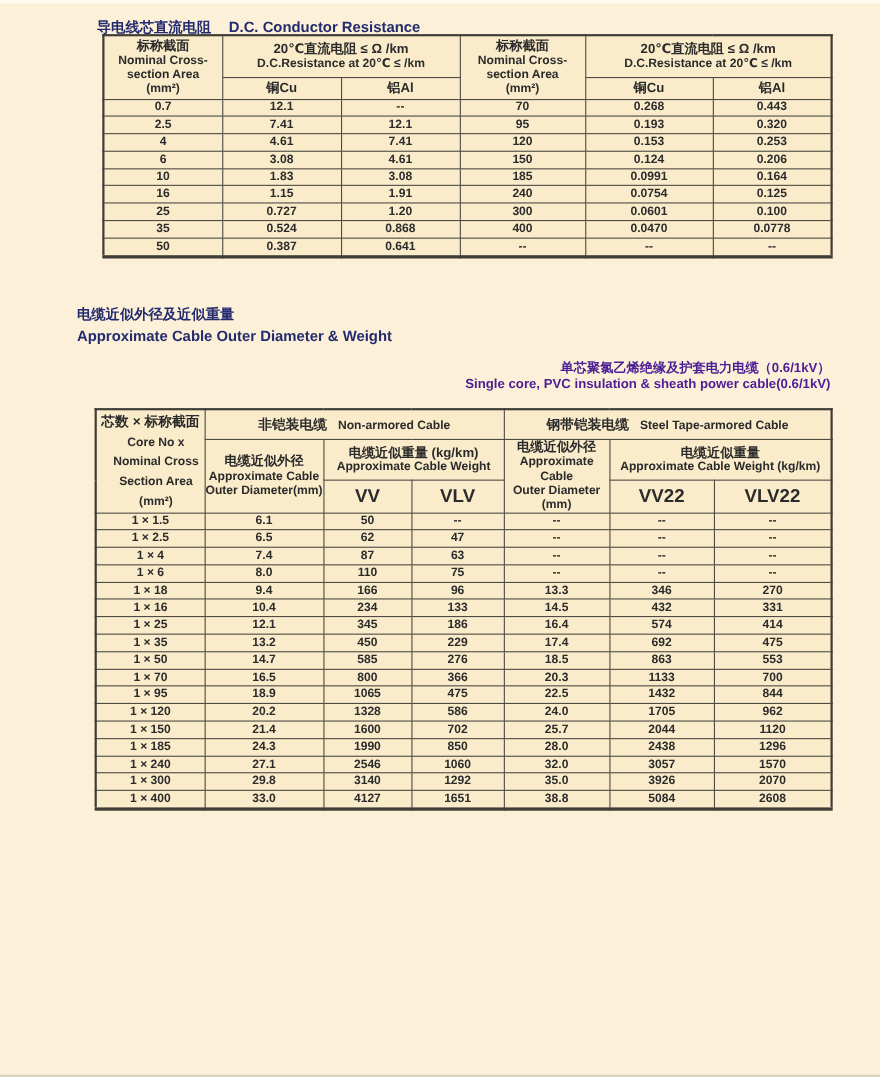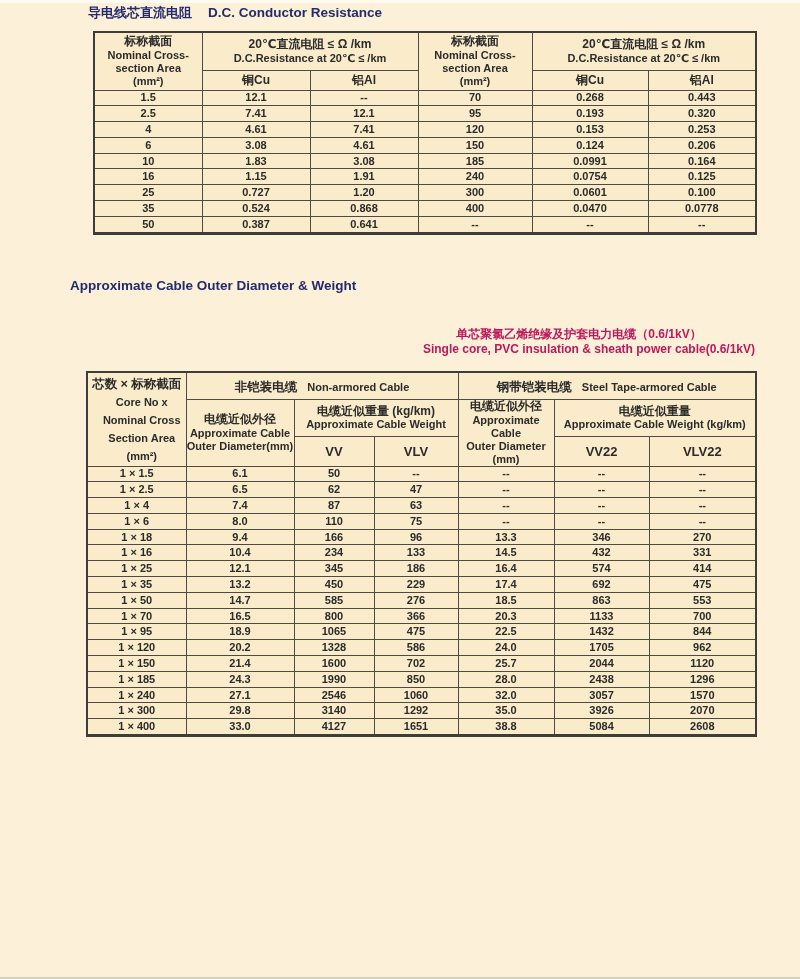--- a/index.html
+++ b/index.html
@@ -6,45 +6,45 @@
   body{
     width:800px;height:979px;position:relative;overflow:hidden;
     background:#fcf1d8;color:#2b2b2b;
     font-family:"Liberation Sans","DejaVu Sans",sans-serif;
     font-weight:bold;
   }
   .top-edge{position:absolute;top:0;left:0;width:800px;height:3px;background:#fefaf0;}
   .bottom-edge{position:absolute;bottom:0;left:0;width:800px;height:2px;background:#d8d1bc;}
 
   .sec-title{position:absolute;color:#232a6d;font-size:13.5px;font-weight:bold;white-space:nowrap;}
-  #title1{left:88px;top:4px;}
+  #title1{left:88px;top:16px;}
   #title1 .zh{margin-right:16px;font-size:13px;}
   #title2{left:70px;top:276px;line-height:20px;}
   #title2 .zh{font-size:13px;display:block;}
   #title2 .en{display:block;}
 
-  .note{position:absolute;right:45px;top:327px;text-align:center;color:#be185d;line-height:15px;font-size:12px;}
+  .note{position:absolute;right:45px;top:327px;text-align:right;color:#4c1d95;line-height:15px;font-size:12px;}
   .note .zh{display:block;font-size:12px;}
   .note .en{display:block;margin-left:20px;}
 
   table{border-collapse:collapse;table-layout:fixed;position:absolute;background:#faecca;}
   #t1{left:93px;top:31px;width:662px;}
   #t2{left:86px;top:371px;width:669px;border-radius:15px;}
   th,td{border:1.5px solid #4d4b44;padding:0;text-align:center;vertical-align:middle;font-weight:bold;}
   table{border:2px solid #3f3d37;border-bottom-width:3px;}
 
   .hz{font-size:12px;line-height:13.5px;}
   .he{font-size:11px;line-height:13px;}
   #t1 .tier1{height:38px;padding-left:24px;}
   #t1 .tier2 th{height:19px;font-size:12px;}
   #t2 .tier1 th{height:26px;}
   #t2 .tier1 .he{display:inline;margin-left:10px;text-align:center;}
   #t2 .tier1 .hz{display:inline;font-size:12.5px;}
   #t2 .tier2a{height:36px;}
-  #t2 .tier2b th{height:27px;font-size:13px;}
+  #t2 .tier2b th{height:27px;font-size:17px;}
   tbody td{height:14.8px;font-size:11px;line-height:1;}
 </style>
 </head>
 <body>
 
 <div class="top-edge"></div>
 
 <div id="title1" class="sec-title">
   <span class="zh">导电线芯直流电阻</span><span class="en">D.C. Conductor Resistance</span>
 </div>
@@ -83,21 +83,21 @@
     </tr>
     <tr class="tier2">
       <th>铜Cu</th>
       <th>铝Al</th>
       <th>铜Cu</th>
       <th>铝Al</th>
     </tr>
   </thead>
   <tbody>
       <tr>
-        <td>1.5</td>
+        <td>0.7</td>
         <td>12.1</td>
         <td>--</td>
         <td>70</td>
         <td>0.268</td>
         <td>0.443</td>
       </tr>
       <tr>
         <td>2.5</td>
         <td>7.41</td>
         <td>12.1</td>
@@ -158,20 +158,21 @@
         <td>0.387</td>
         <td>0.641</td>
         <td>--</td>
         <td>--</td>
         <td>--</td>
       </tr>
     </tbody>
 </table>
 
 <div id="title2" class="sec-title">
+  <span class="zh">电缆近似外径及近似重量</span>
   <span class="en">Approximate Cable Outer Diameter  &amp; Weight</span>
 </div>
 
 <div class="note">
   <span class="zh">单芯聚氯乙烯绝缘及护套电力电缆（0.6/1kV）</span>
   <span class="en">Single core, PVC insulation &amp; sheath power cable(0.6/1kV)</span>
 </div>
 
 <table id="t2">
   <colgroup>

